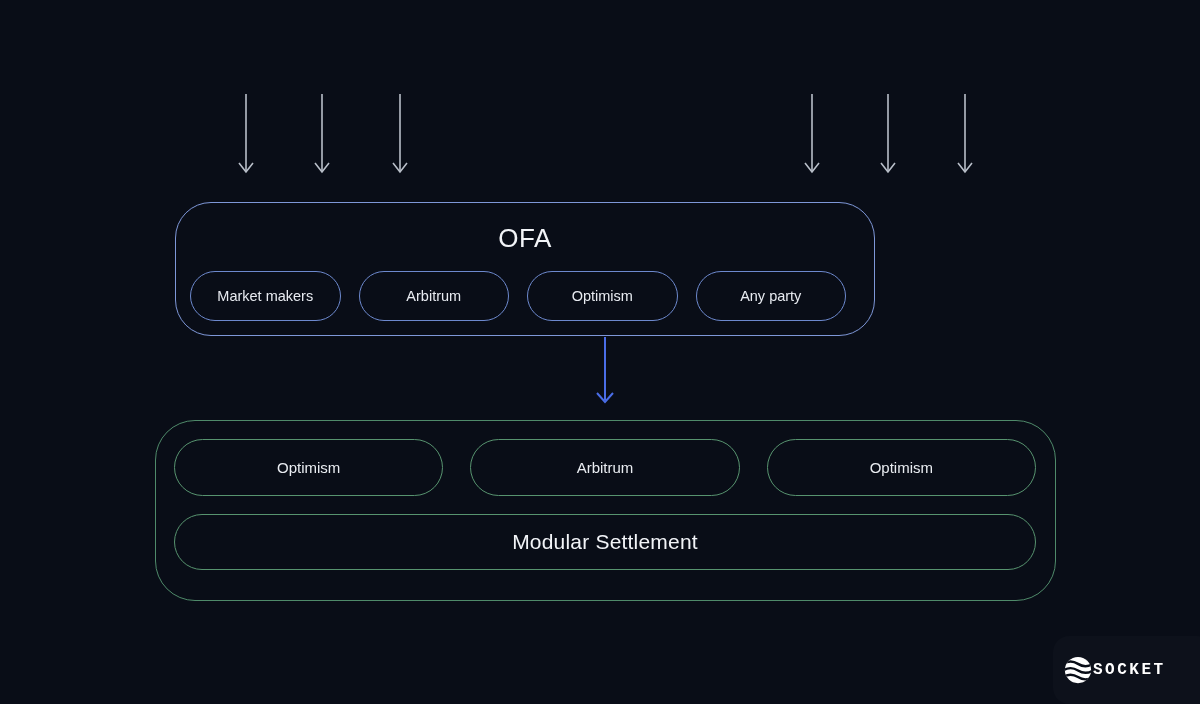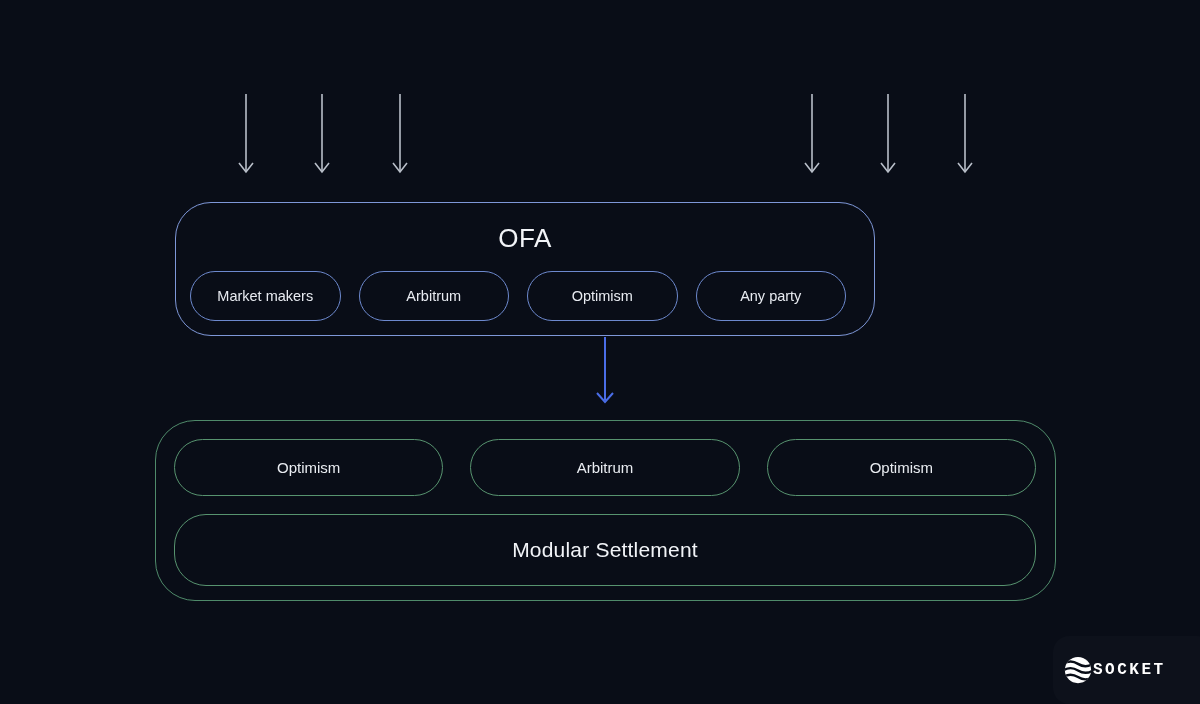--- a/index.html
+++ b/index.html
@@ -100,21 +100,21 @@
     display: flex;
     align-items: center;
     justify-content: center;
     font-size: 15px;
     color: #e9ecf1;
     box-sizing: border-box;
   }
   .modular-box {
     position: absolute;
     left: 18px; right: 19px; top: 93px;
-    height: 72px;
+    height: 56px;
     border: 1px solid #57936f;
     border-radius: 32px;
     display: flex;
     align-items: center;
     justify-content: center;
     font-size: 21px;
     font-weight: 500;
     color: #f2f4f8;
     letter-spacing: 0.2px;
     box-sizing: border-box;

